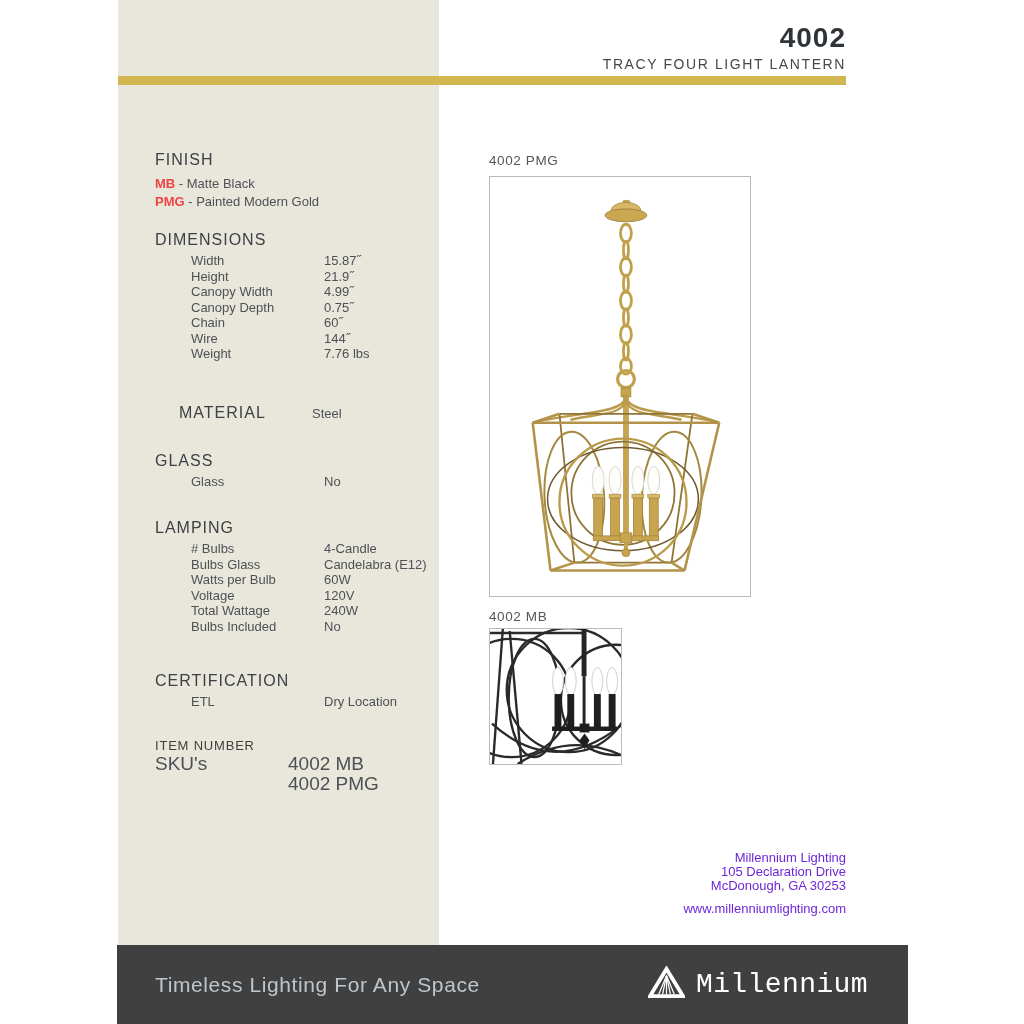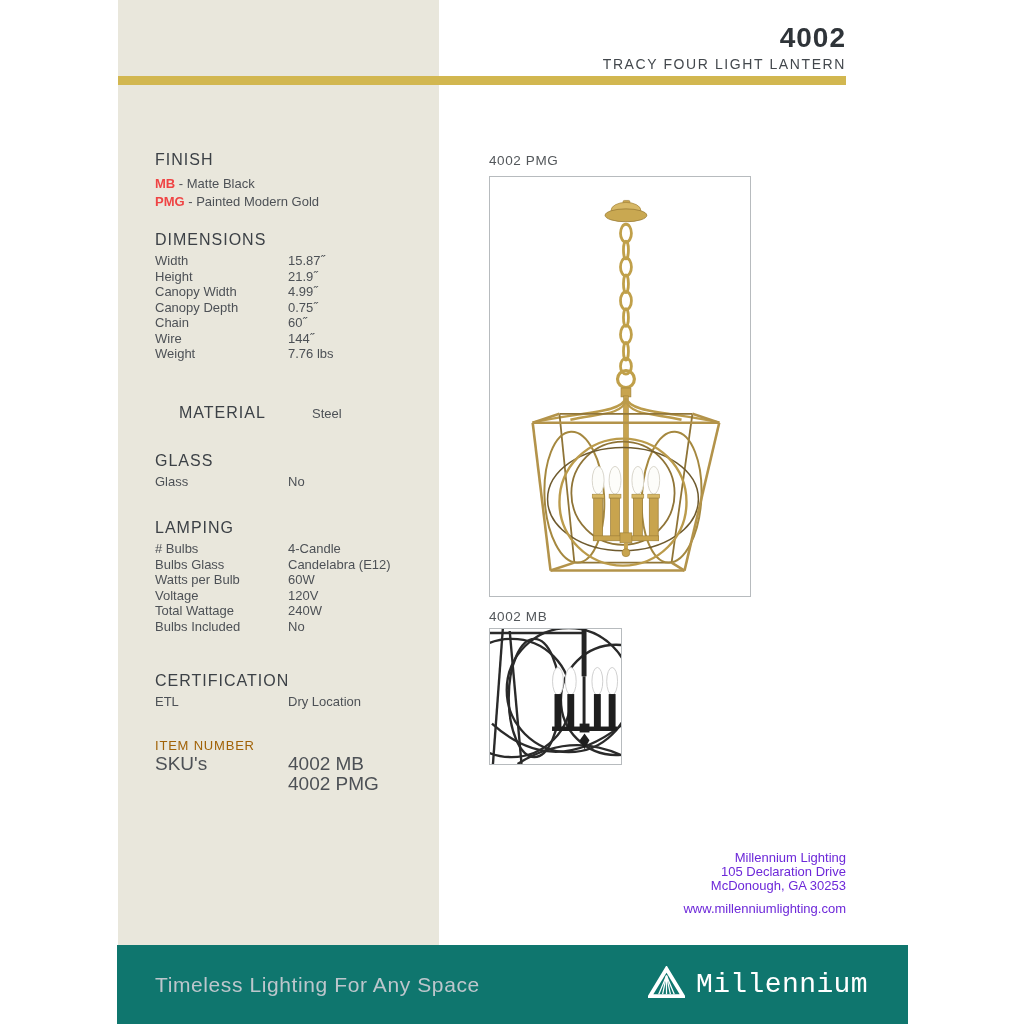--- a/index.html
+++ b/index.html
@@ -10,52 +10,52 @@
   .beige-panel { position:absolute; left:118px; top:0; width:321px; height:945px; background:#e9e7dc; }
   .accent-bar { position:absolute; left:118px; top:76px; width:728px; height:9px; background:#d2b750; }
 
   .header { position:absolute; top:22px; right:178px; text-align:right; }
   .header .model { font-size:28px; line-height:32px; font-weight:600; color:#2f3439; letter-spacing:1px; }
   .header .product-name { font-size:14px; line-height:18px; font-weight:400; color:#43484d; letter-spacing:1.6px; margin-top:1px; }
 
   .specs { position:absolute; left:155px; top:150px; width:276px; color:#4d5156; }
   .section-title { font-size:16px; line-height:20px; font-weight:500; letter-spacing:1px; color:#3c4146; }
   .rows { margin-top:3px; }
-  .row { display:flex; font-size:13px; line-height:15.5px; }
+  .row { display:flex; font-size:13px; line-height:15.5px;margin-left:36px; }
   .row .lbl { width:133px; flex:none; }
   .finish-rows { margin-top:5px; }
   .finish-row { font-size:13px; line-height:18px; }
   .finish-row b { font-weight:700; color:#ef4444; }
   .sec-dimensions { margin-top:19px; }
   .sec-material { margin-top:41px; }
   .sec-glass { margin-top:28px; }
   .sec-lamping { margin-top:29px; }
   .sec-certification { margin-top:37px; }
   .sec-itemnumber { margin-top:28px; }
   .inline-head { display:flex; align-items:baseline; }
   .inline-head .section-title { width:133px; flex:none;margin-left:24px; }
   .inline-head .val { font-size:13px; color:#4d5156; }
-  .small-title { font-size:13px; line-height:16px; font-weight:500; letter-spacing:0.8px; color:#a16207; }
+  .small-title { font-size:13px; line-height:16px; font-weight:500; letter-spacing:0.8px; color:#404040; }
   .sku-row { display:flex; font-size:19px; line-height:16px; margin-top:2px; }
   .sku-row .lbl { width:133px; flex:none; }
   .sku-vals div { line-height:16px; }
   .sku-vals div + div { margin-top:4px; }
 
   .img-label { position:absolute; font-size:13.5px; letter-spacing:0.6px; color:#53575b; }
   .lbl-pmg { left:489px; top:153px; }
   .lbl-mb  { left:489px; top:609px; }
   .img-box { position:absolute; background:#fff; border:1px solid #b7bbbe; overflow:hidden; }
   .box-pmg { left:489px; top:176px; width:262px; height:421px; }
   .box-mb  { left:489px; top:628px; width:133px; height:137px; }
   .img-box svg { display:block; width:100%; height:100%; }
 
   .contact { position:absolute; right:178px; top:851px; text-align:right; font-size:13px; line-height:14px; color:#6d28d9; }
   .contact .website { margin-top:9px; }
 
-  .footer { position:absolute; left:117px; top:945px; width:791px; height:79px; background:#0f766e;
+  .footer { position:absolute; left:117px; top:945px; width:791px; height:79px; background:#404040;
             display:flex; align-items:center; justify-content:space-between; padding:0 40px 0 38px; }
   .tagline { font-size:21px; font-weight:300; color:#bdc6cc; letter-spacing:0.6px; }
   .brand { display:flex; align-items:center; gap:11px;font-family:Liberation Mono, monospace; }
   .brand-word { font-size:28px; font-weight:500; color:#ffffff; letter-spacing:0.4px; }
 </style>
 </head>
 <body>
 
 <div class="page">
 

